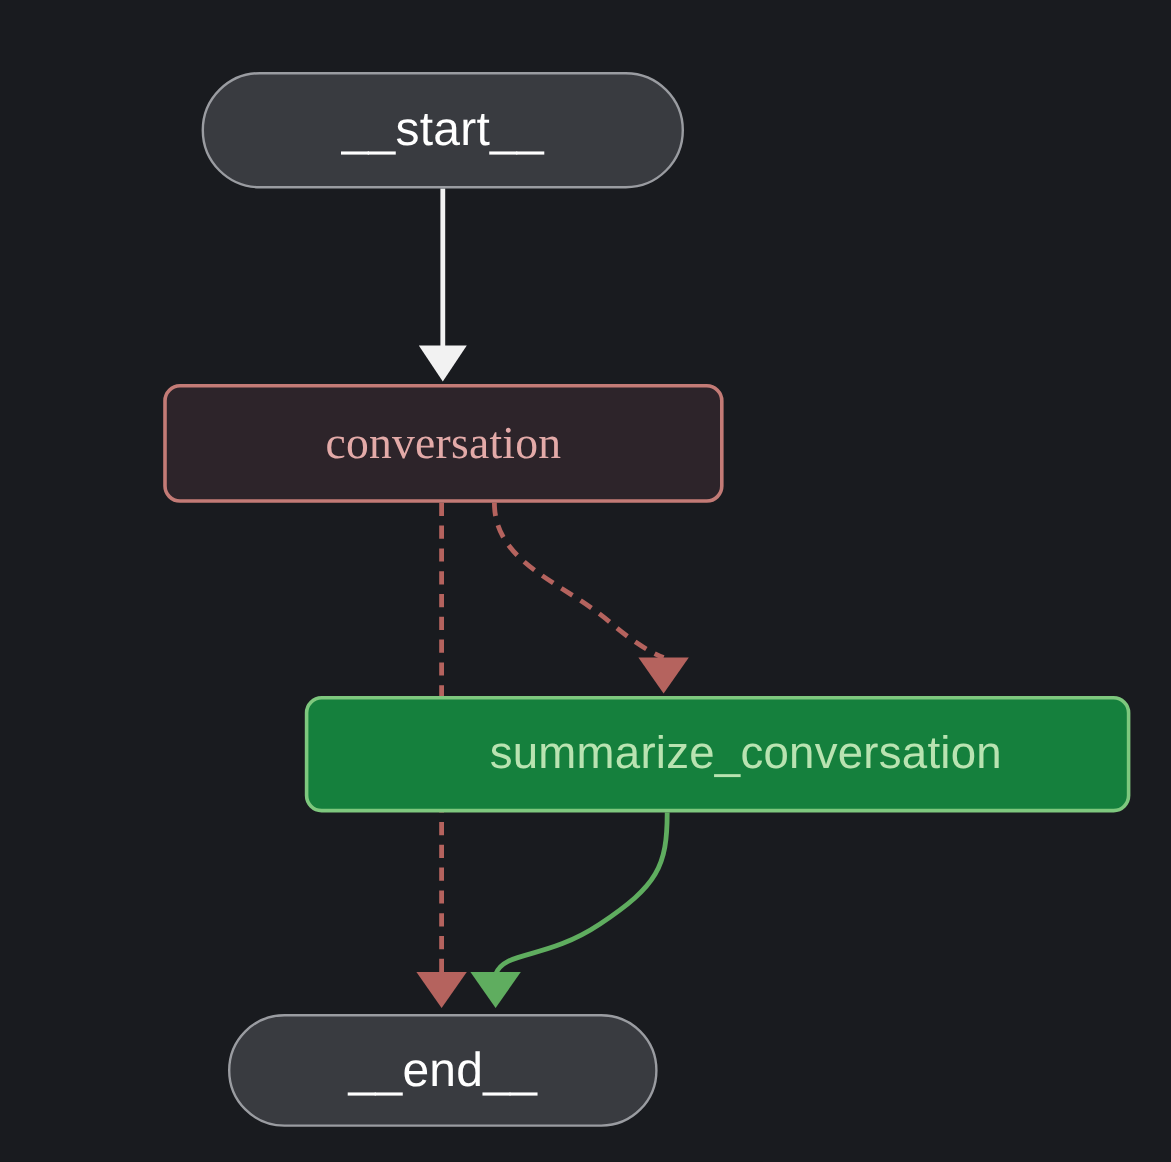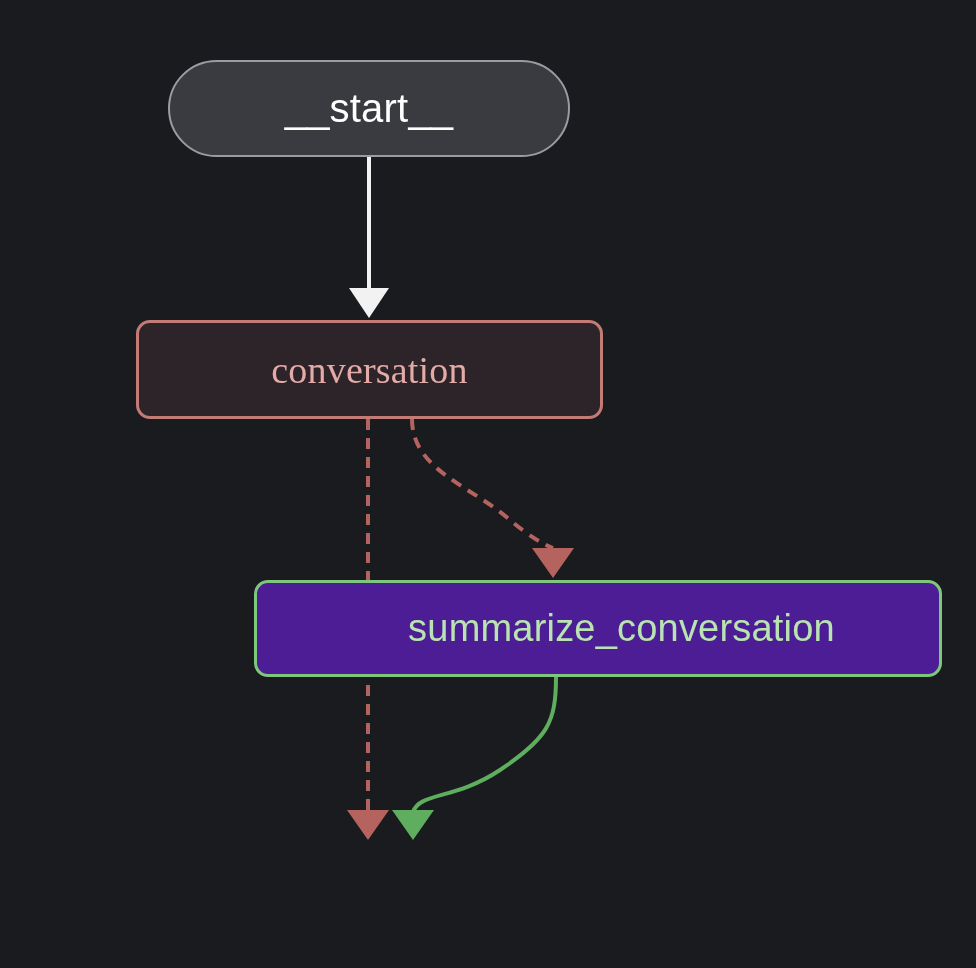--- a/index.html
+++ b/index.html
@@ -53,21 +53,21 @@
     border-radius: 14px;
   }
   .node.accent-red .node-label {
     color: #e3aaa8;
     font-size: 38px;
     font-weight: 400;
     font-family: Liberation Serif, serif;
   }
   
   .node.accent-green {
-    background: #4c1d95;
+    background: #15803d;
     border: 3px solid #7ec87e;
     border-radius: 14px;
     padding-left: 47px;
   }
   .node.accent-green .node-label {
     color: #b9e3b1;
     font-size: 38px;
     font-weight: 400;
   }
 </style>
@@ -104,14 +104,17 @@
   </div>
 
   <div class="node accent-red" style="left:136px; top:320px; width:467px; height:99px;">
     <span class="node-label">conversation</span>
   </div>
 
   <div class="node accent-green" style="left:254px; top:580px; width:688px; height:97px;">
     <span class="node-label">summarize_conversation</span>
   </div>
 
+  <div class="node terminal" style="left:190px; top:845px; width:358px; height:94px;">
+    <span class="node-label">__end__</span>
+  </div>
 
 </div>
 
 </body></html>

